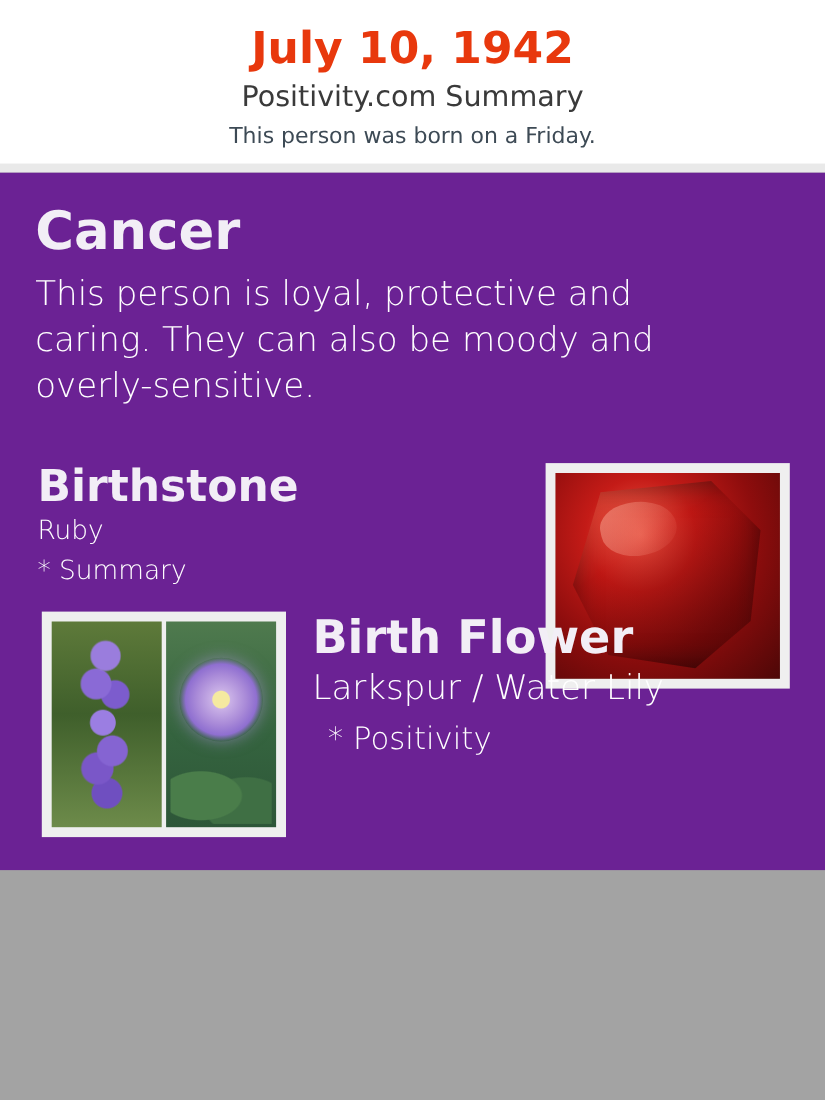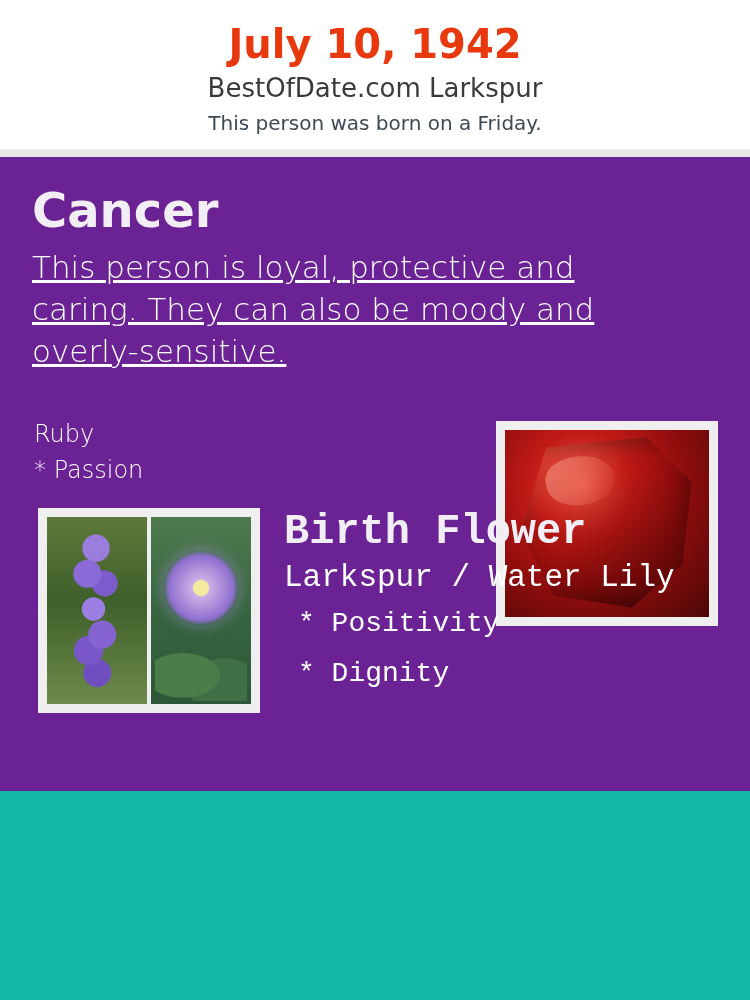--- a/index.html
+++ b/index.html
@@ -10,21 +10,21 @@
     width: 750px;
     height: 1000px;
     background: #ffffff;
     font-family: "DejaVu Sans", sans-serif;
     overflow: hidden;
   }
   .page {
     position: relative;
     width: 750px;
     height: 1000px;
-    background: #14b8a6;
+    background: #a3a3a3;
   }
 
   
   .header {
     background: #ffffff;
     padding: 22px 0 14px 0;
     text-align: center;
   }
   .header-date {
     font-size: 40px;
@@ -67,21 +67,20 @@
     line-height: 1.05;
     margin: 0 0 12px 0;
   }
   .sign-desc {
     font-size: 31px;
     color: #ffffff;
     line-height: 1.35;
     margin: 0;
     max-width: 610px;
     font-weight: 350;
-    text-decoration: underline;
   }
 
   
   .stone-section {
     margin-top: 48px;
     position: relative;
   }
   .stone-title {
     font-size: 40px;
     font-weight: bold;
@@ -218,21 +217,20 @@
     bottom: 2%;
     width: 92%;
     height: 34%;
     background: radial-gradient(ellipse at 30% 60%, #4a7d4a 0 40%, transparent 42%),
                 radial-gradient(ellipse at 75% 75%, #3f6f44 0 38%, transparent 40%);
   }
 
   .flower-text {
     margin-left: 252px;
     padding-top: 2px;
-    font-family: Liberation Mono, monospace;
   }
   .flower-title {
     font-size: 42px;
     font-weight: bold;
     color: #f2eef6;
     line-height: 1.05;
     margin: 0 0 4px 0;
     text-align: left;
   }
   .flower-name {
@@ -255,49 +253,49 @@
     font-weight: 350;
   }
 </style>
 </head>
 <body>
 
 <div class="page">
 
   <div class="header">
     <div class="header-date">July 10, 1942</div>
-    <div class="header-summary">BestOfDate.com Larkspur</div>
+    <div class="header-summary">Positivity.com Summary</div>
     <div class="header-weekday">This person was born on a Friday.</div>
   </div>
   <div class="header-rule"></div>
 
   <div class="panel">
 
     <h1 class="sign-title">Cancer</h1>
     <p class="sign-desc">This person is loyal, protective and caring. They can also be moody and overly-sensitive.</p>
 
     <div class="stone-section">
       <div class="stone-photo">
         <div class="stone-photo-inner"></div>
       </div>
+      <h2 class="stone-title">Birthstone</h2>
       <div class="stone-name">Ruby</div>
       <ul class="bullets">
-        <li>* Passion</li>
+        <li>* Summary</li>
       </ul>
     </div>
 
     <div class="flower-section">
       <div class="flower-photo">
         <div class="flower-half flower-left"></div>
         <div class="flower-half flower-right"></div>
       </div>
       <div class="flower-text">
         <h2 class="flower-title">Birth Flower</h2>
         <div class="flower-name">Larkspur / Water Lily</div>
         <ul class="flower-bullets">
           <li>* Positivity</li>
-          <li>* Dignity</li>
         </ul>
       </div>
     </div>
 
   </div>
 </div>
 
 </body></html>

